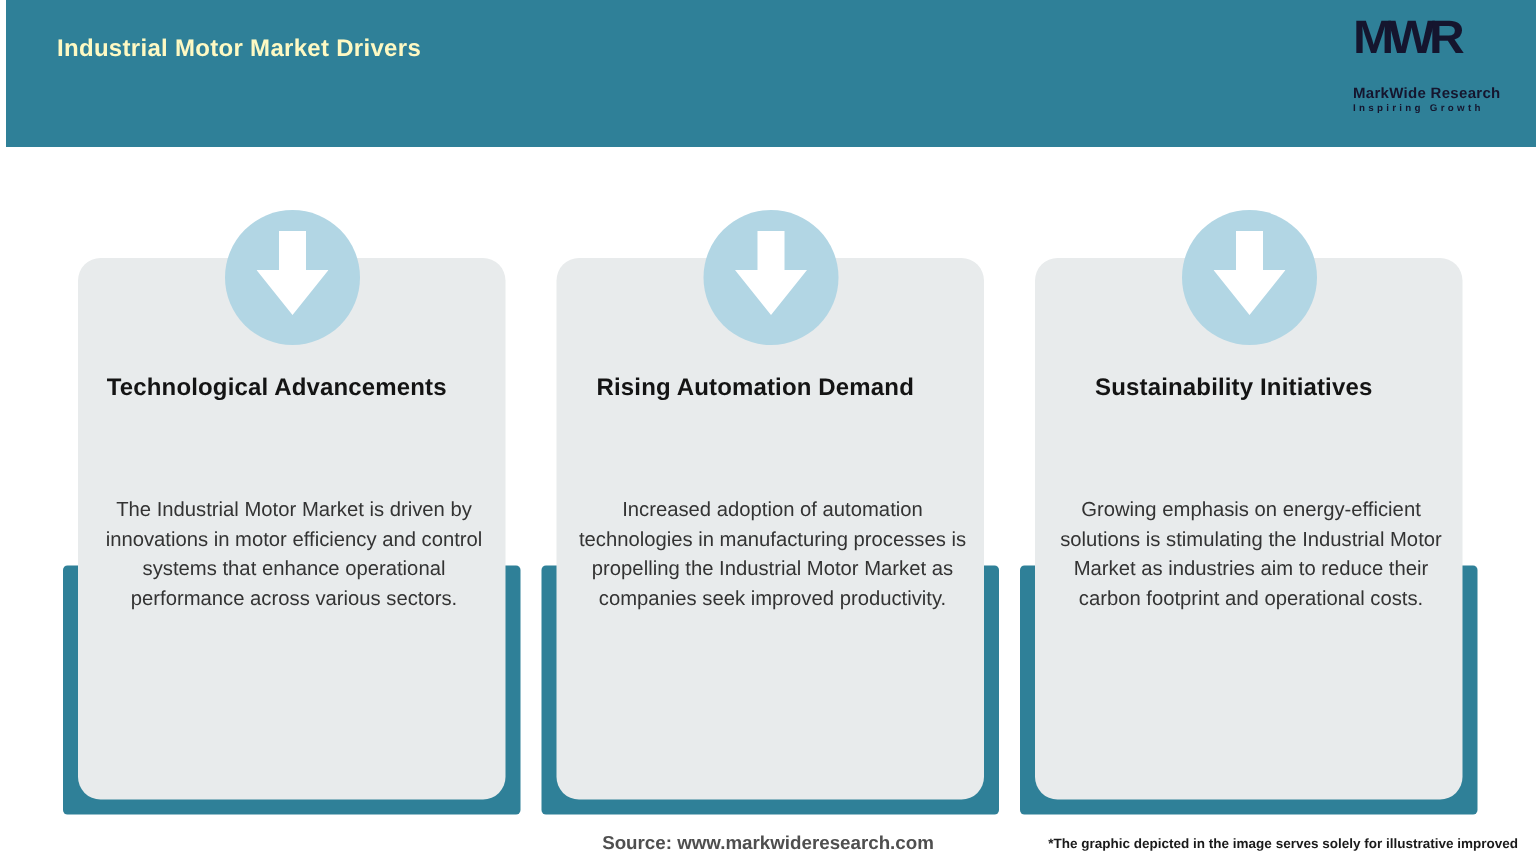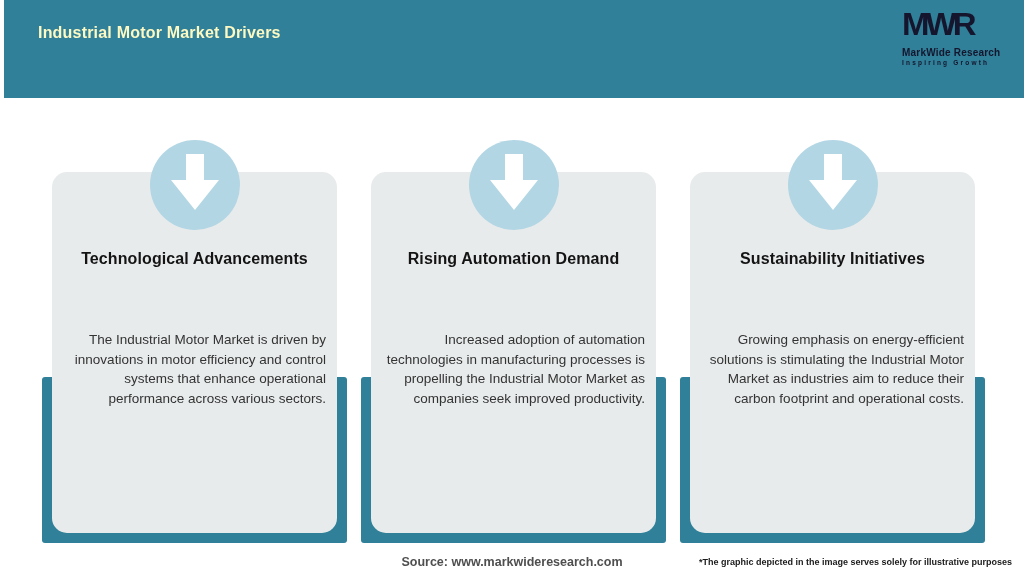--- a/index.html
+++ b/index.html
@@ -30,21 +30,21 @@
     position: absolute; right: 12px; top: 8px; width: 110px;
     text-align: left; color: #15152e;
   }
   .logo-monogram {
     font-size: 33px; font-weight: 900; letter-spacing: -4px;
     line-height: 1.0; color: #15152e;
     transform: scaleY(0.95); display: inline-block;
   }
   .logo-name {
     font-size: 10px; font-weight: bold; letter-spacing: 0.2px;
-    margin-top: 6px; color: #15152e;
+    margin-top: 16px; color: #15152e;
   }
   .logo-tagline {
     font-size: 6.5px; font-weight: bold; letter-spacing: 2.2px;
     margin-top: 1px; color: #15152e;
   }
 
   
   .card-wrap { position: absolute; top: 0; width: 305px; height: 576px; }
   .card-wrap.c1 { left: 42px; }
   .card-wrap.c2 { left: 361px; }
@@ -61,29 +61,29 @@
     background: #e8ebec; border-radius: 15px;
   }
   .circle-icon {
     position: absolute; left: 108px; top: 140px;
     width: 90px; height: 90px; border-radius: 50%;
     background: #b2d6e4;
     display: flex; align-items: center; justify-content: center;
   }
   .circle-icon svg { display: block; margin-top: -5px; }
   .card-title {
-    position: absolute; left: 10px; top: 250px; width: 285px;
+    position: absolute; left: 0; top: 250px; width: 285px;
     text-align: center;
     font-size: 16px; font-weight: bold; color: #141414;
     letter-spacing: 0.1px;
   }
   .card-body {
     position: absolute; left: 24px; top: 330px; width: 260px;
     font-size: 13.5px; line-height: 1.45; color: #333333;
-    text-align: right;
+    text-align: center;
   }
 
   
   .footer-source {
     position: absolute; left: 0; top: 555px; width: 1024px;
     text-align: center;
     font-size: 12.5px; font-weight: bold; color: #4f4f4f;
   }
   .footer-disclaimer {
     position: absolute; right: 12px; top: 557px;
@@ -134,15 +134,15 @@
     <div class="circle-icon">
       <svg width="48" height="58" viewBox="0 0 48 58" xmlns="http://www.w3.org/2000/svg">
         <path d="M15 0 h18 v26 h15 L24 56 0 26 h15 Z" fill="#ffffff"></path>
       </svg>
     </div>
     <div class="card-title">Rising Automation Demand</div>
     <div class="card-body">Increased adoption of automation technologies in manufacturing processes is propelling the Industrial Motor Market as companies seek improved productivity.</div>
   </div>
 
   <div class="footer-source">Source: www.markwideresearch.com</div>
-  <div class="footer-disclaimer">*The graphic depicted in the image serves solely for illustrative purposes</div>
+  <div class="footer-disclaimer">*The graphic depicted in the image serves solely for illustrative improved</div>
 
 </div>
 
 </body></html>

